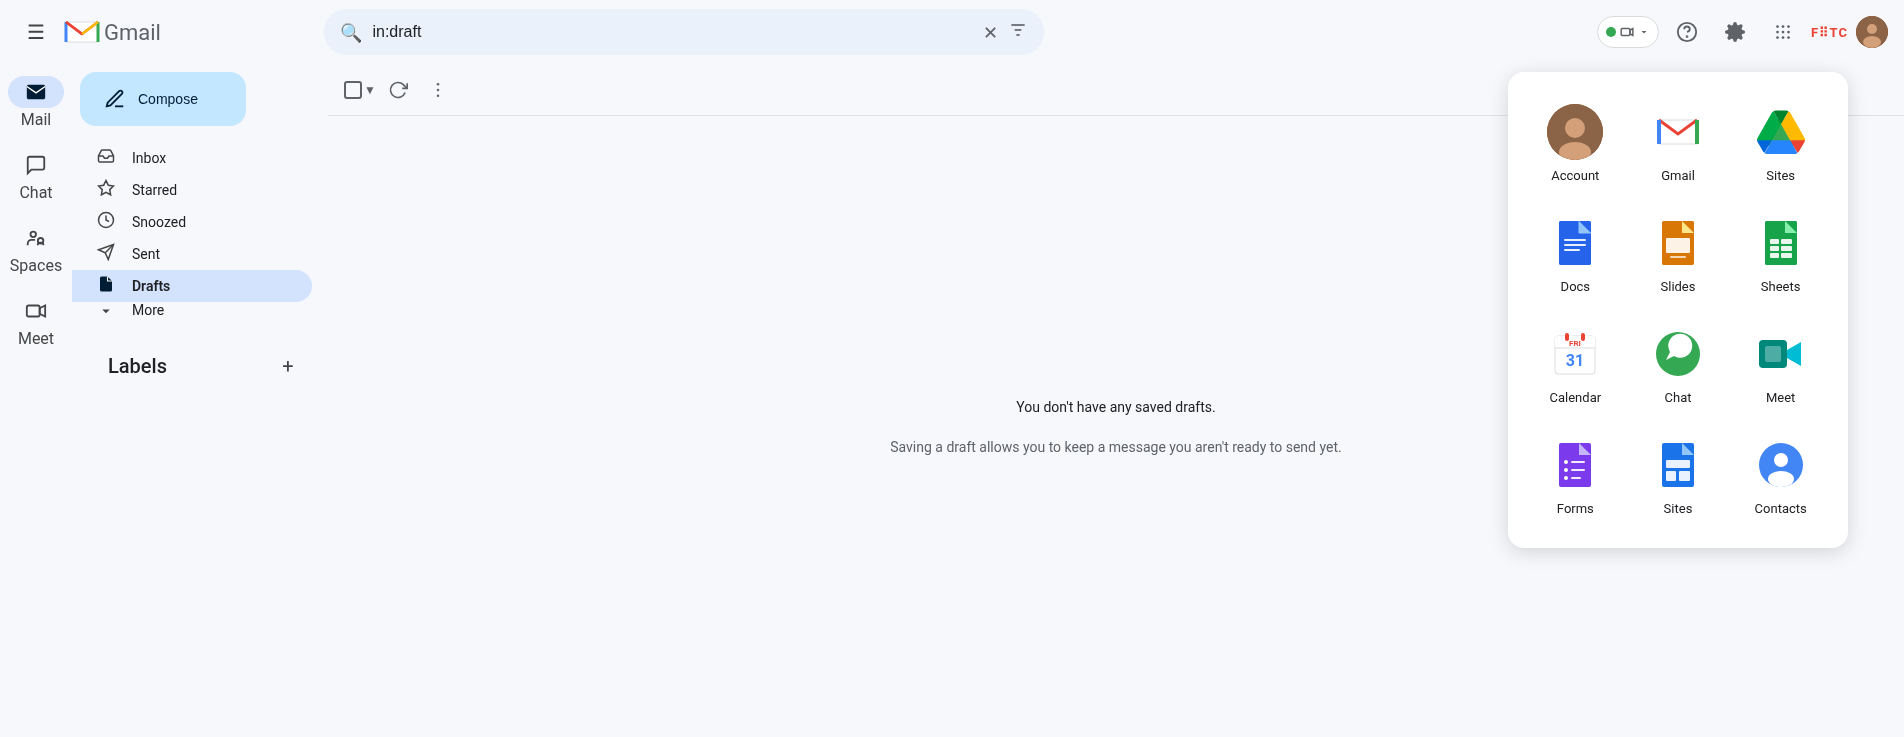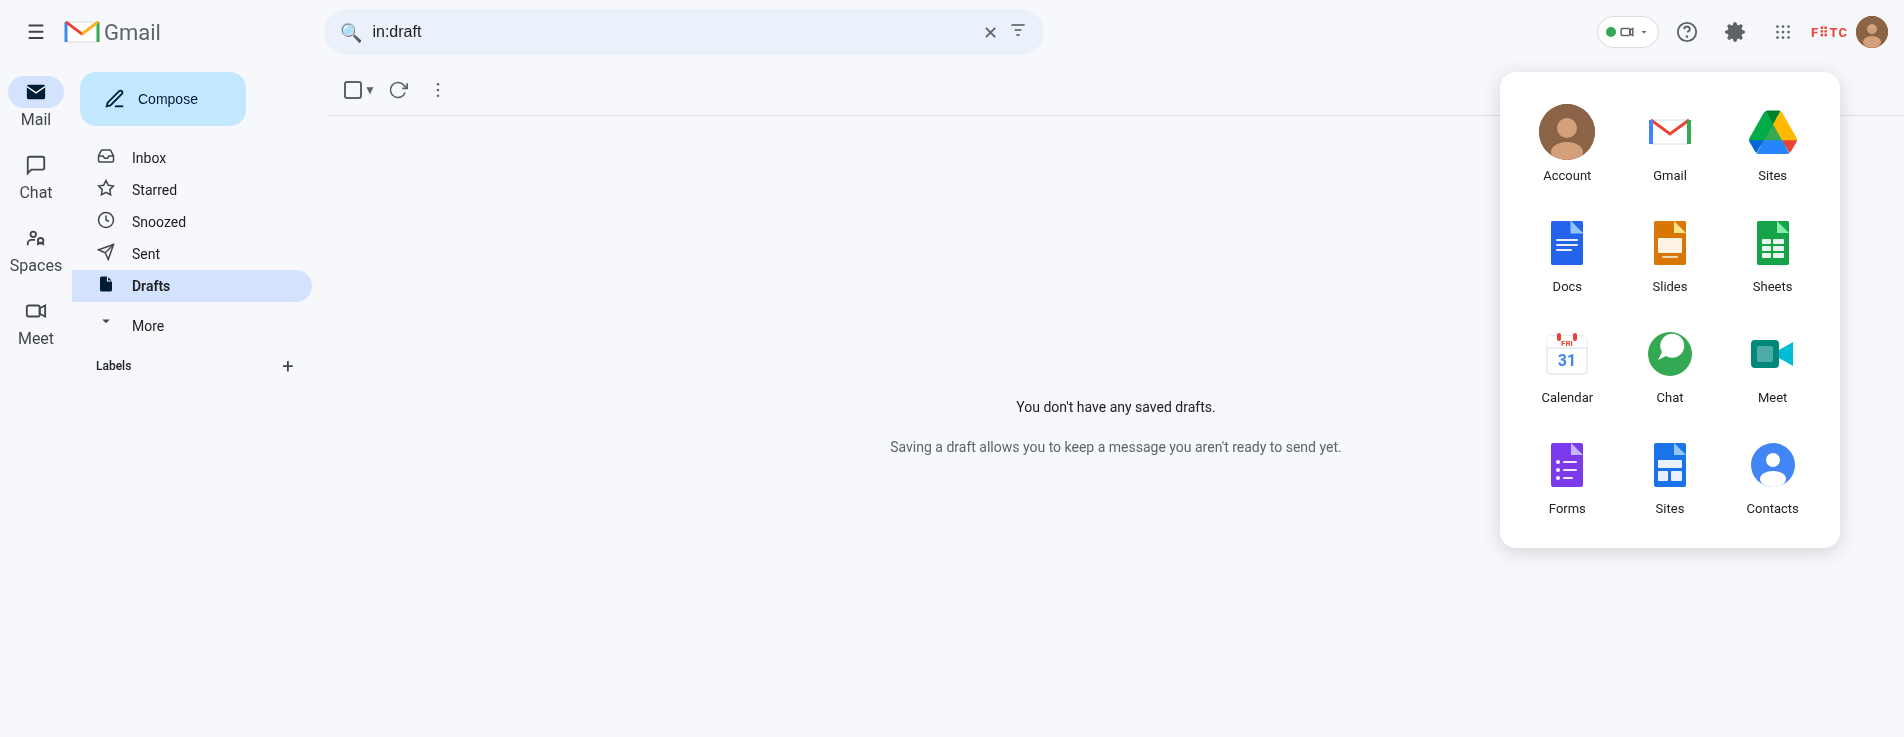--- a/index.html
+++ b/index.html
@@ -72,26 +72,26 @@
     .nav-item {
       display: flex; align-items: center; gap: 16px;
       height: 32px; padding: 0 16px 0 24px;
       border-radius: 0 16px 16px 0; margin-right: 16px;
       cursor: pointer; font-size: 14px; color: #202124;
     }
     .nav-item.active { background: #d3e3fd; font-weight: 600; justify-content: center; }
     .nav-icon { font-size: 16px; color: #444746; width: 20px; text-align: center; }
     .nav-label { flex: 1; }
     .more-item {
-      display: flex; align-items: flex-end; gap: 16px;
+      display: flex; align-items: flex-start; gap: 16px;
       height: 32px; padding: 0 16px 0 24px;
       cursor: pointer; font-size: 14px; color: #202124;
     }
     .labels-section { padding: 16px 24px 8px; display: flex; align-items: center; justify-content: space-between; }
-    .labels-title { font-size: 12px; font-weight: 500; color: #202124; }
+    .labels-title { font-size: 20px; font-weight: 500; color: #202124; margin-left: 12px; }
     .labels-add { font-size: 20px; color: #444746; cursor: pointer; width: 32px; height: 32px; display: flex; align-items: center; justify-content: center; border-radius: 50%; }
 
     
     .main { flex: 1; background: #f6f8fc; display: flex; flex-direction: column; border-radius: 16px 0 0 0; }
     .toolbar {
       display: flex; align-items: center; gap: 4px;
       height: 52px; padding: 0 16px; border-bottom: 1px solid #e0e0e0;
       background: #f6f8fc;
     }
     .toolbar-check { display: flex; align-items: center; }
@@ -102,21 +102,21 @@
     
     .empty-state {
       flex: 1; display: flex; align-items: center; justify-content: center;
       flex-direction: column; gap: 24px;
     }
     .empty-line1 { font-size: 14px; color: #202124; }
     .empty-line2 { font-size: 14px; color: #5f6368; }
 
     
     .apps-panel {
-      position: absolute; right: 64px; top: 72px;
+      position: absolute; right: 56px; top: 72px;
       width: 340px; background: #fff;
       border-radius: 16px; box-shadow: 0 4px 20px rgba(0,0,0,0.15);
       padding: 16px; z-index: 100;
     }
     .apps-grid-panel {
       display: grid; grid-template-columns: repeat(3, 1fr);
       gap: 0;
     }
     .app-item {
       display: flex; flex-direction: column; align-items: center;

